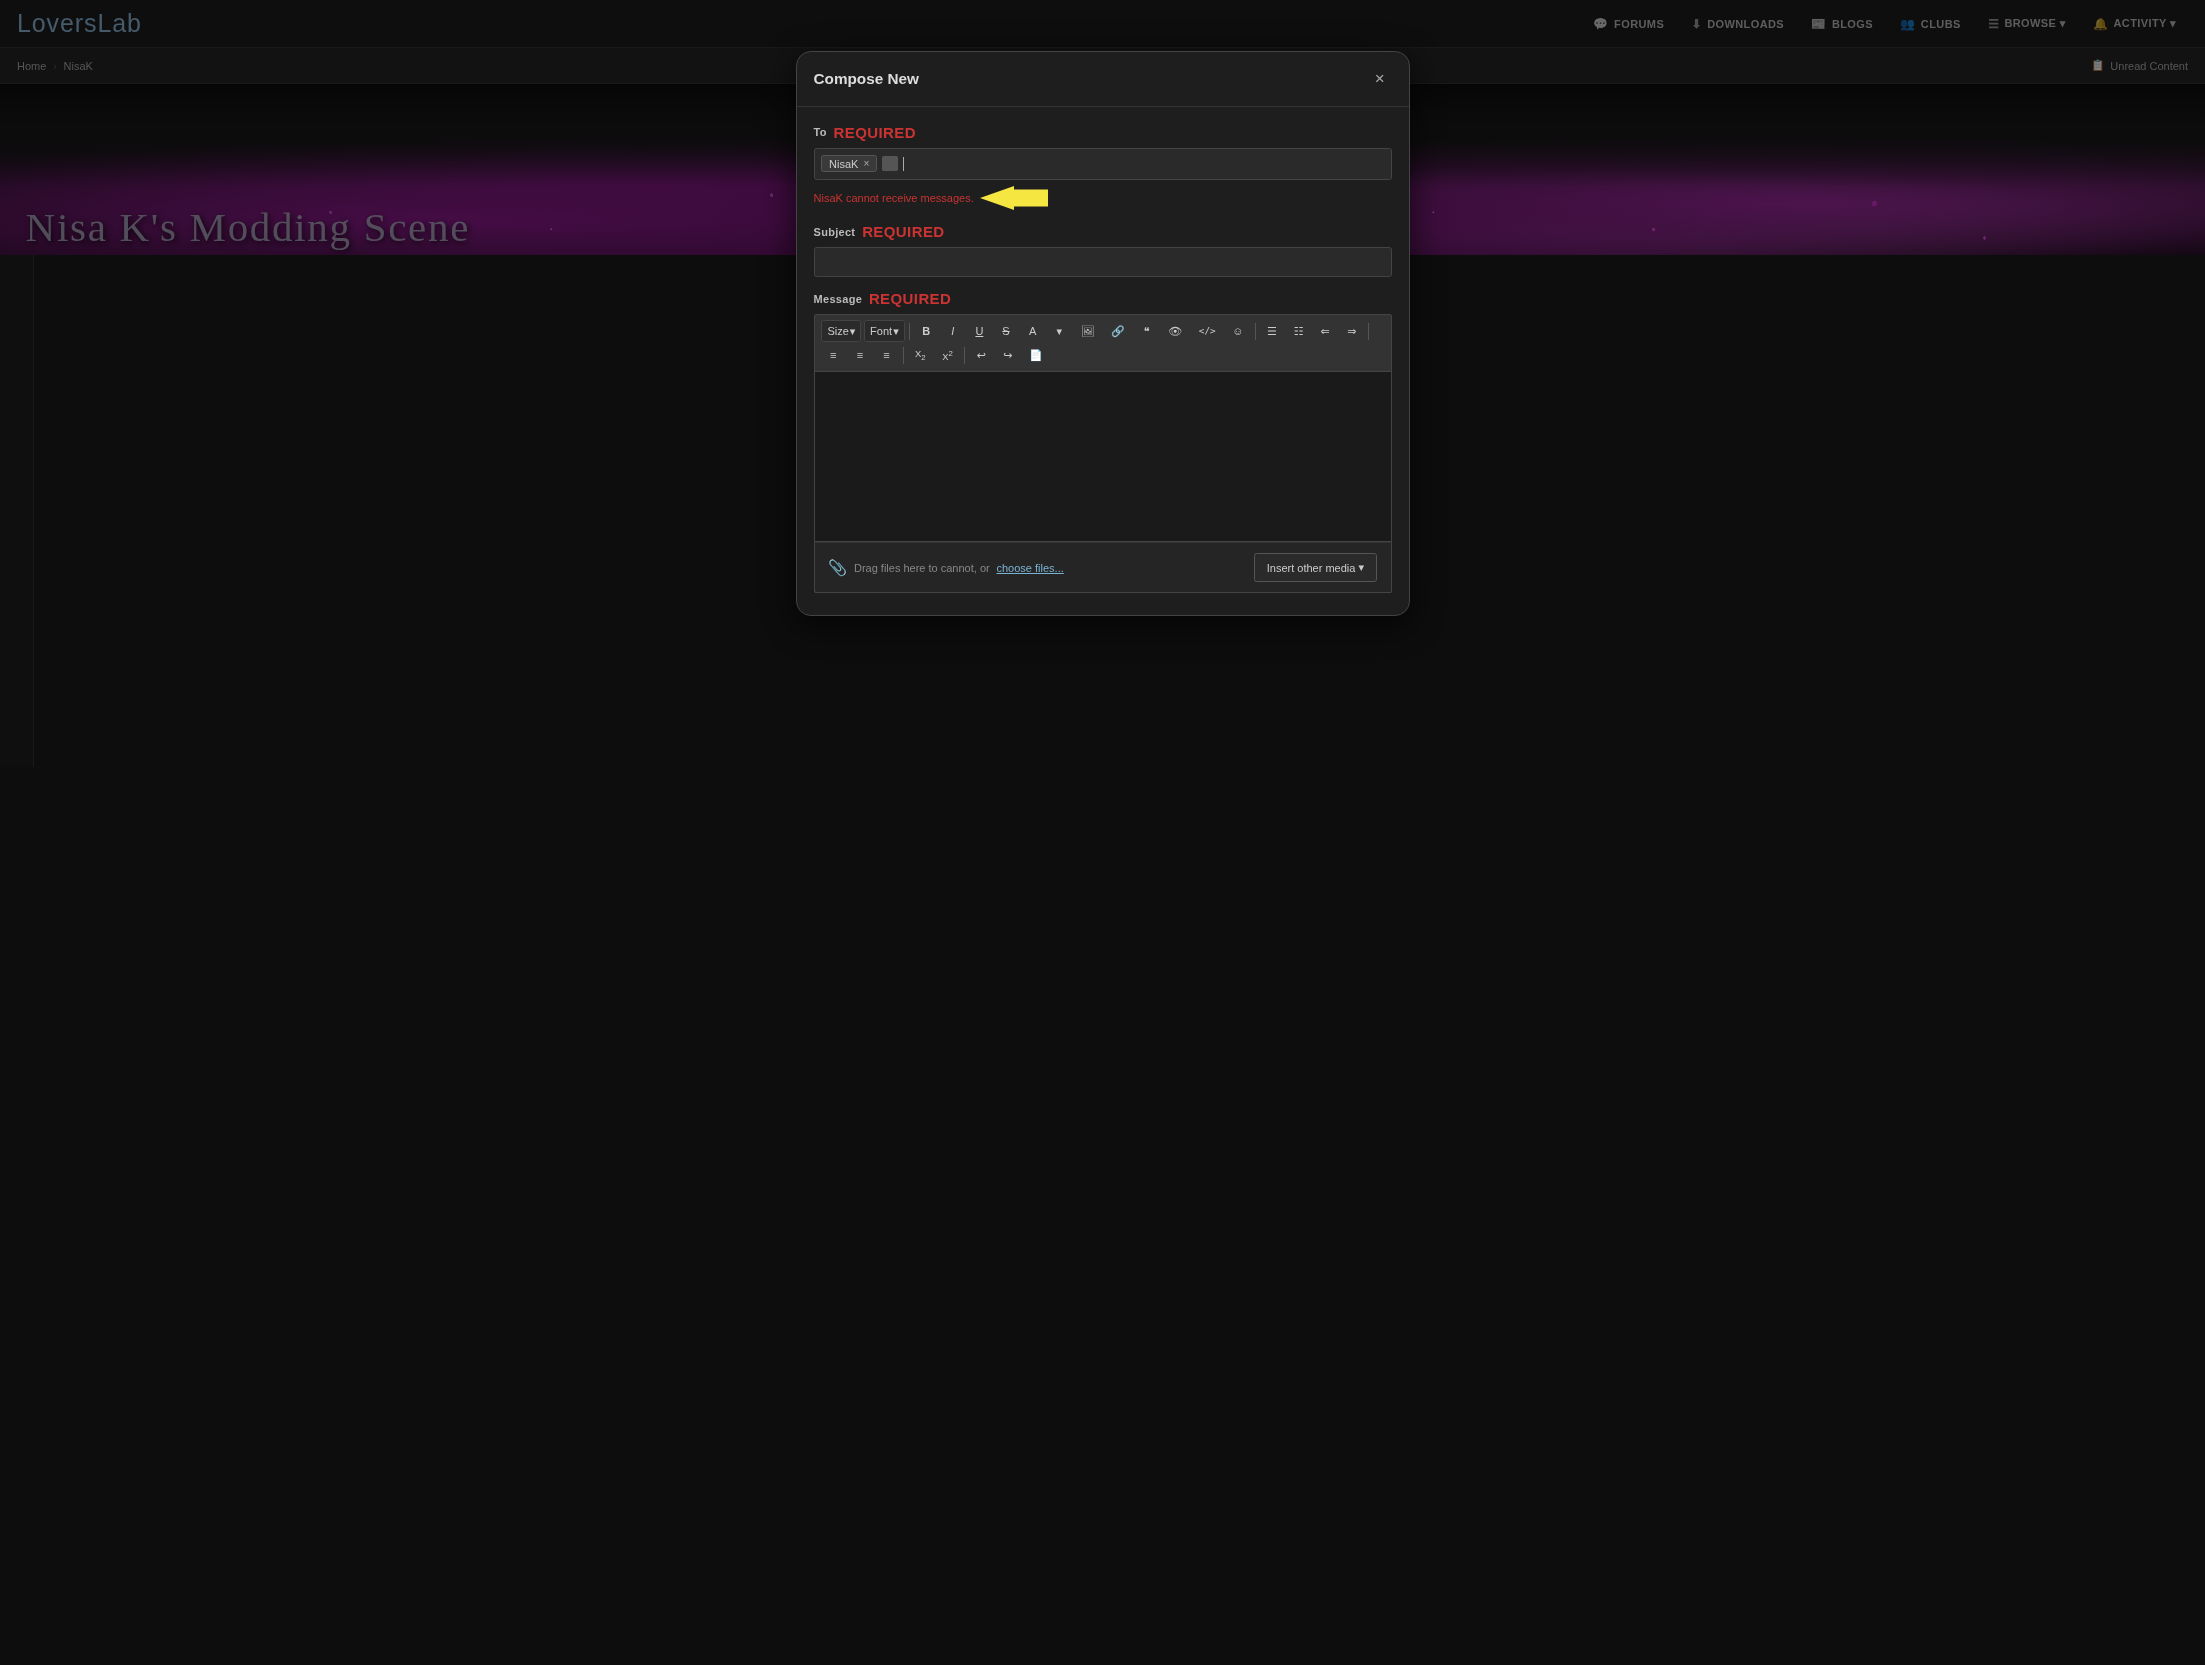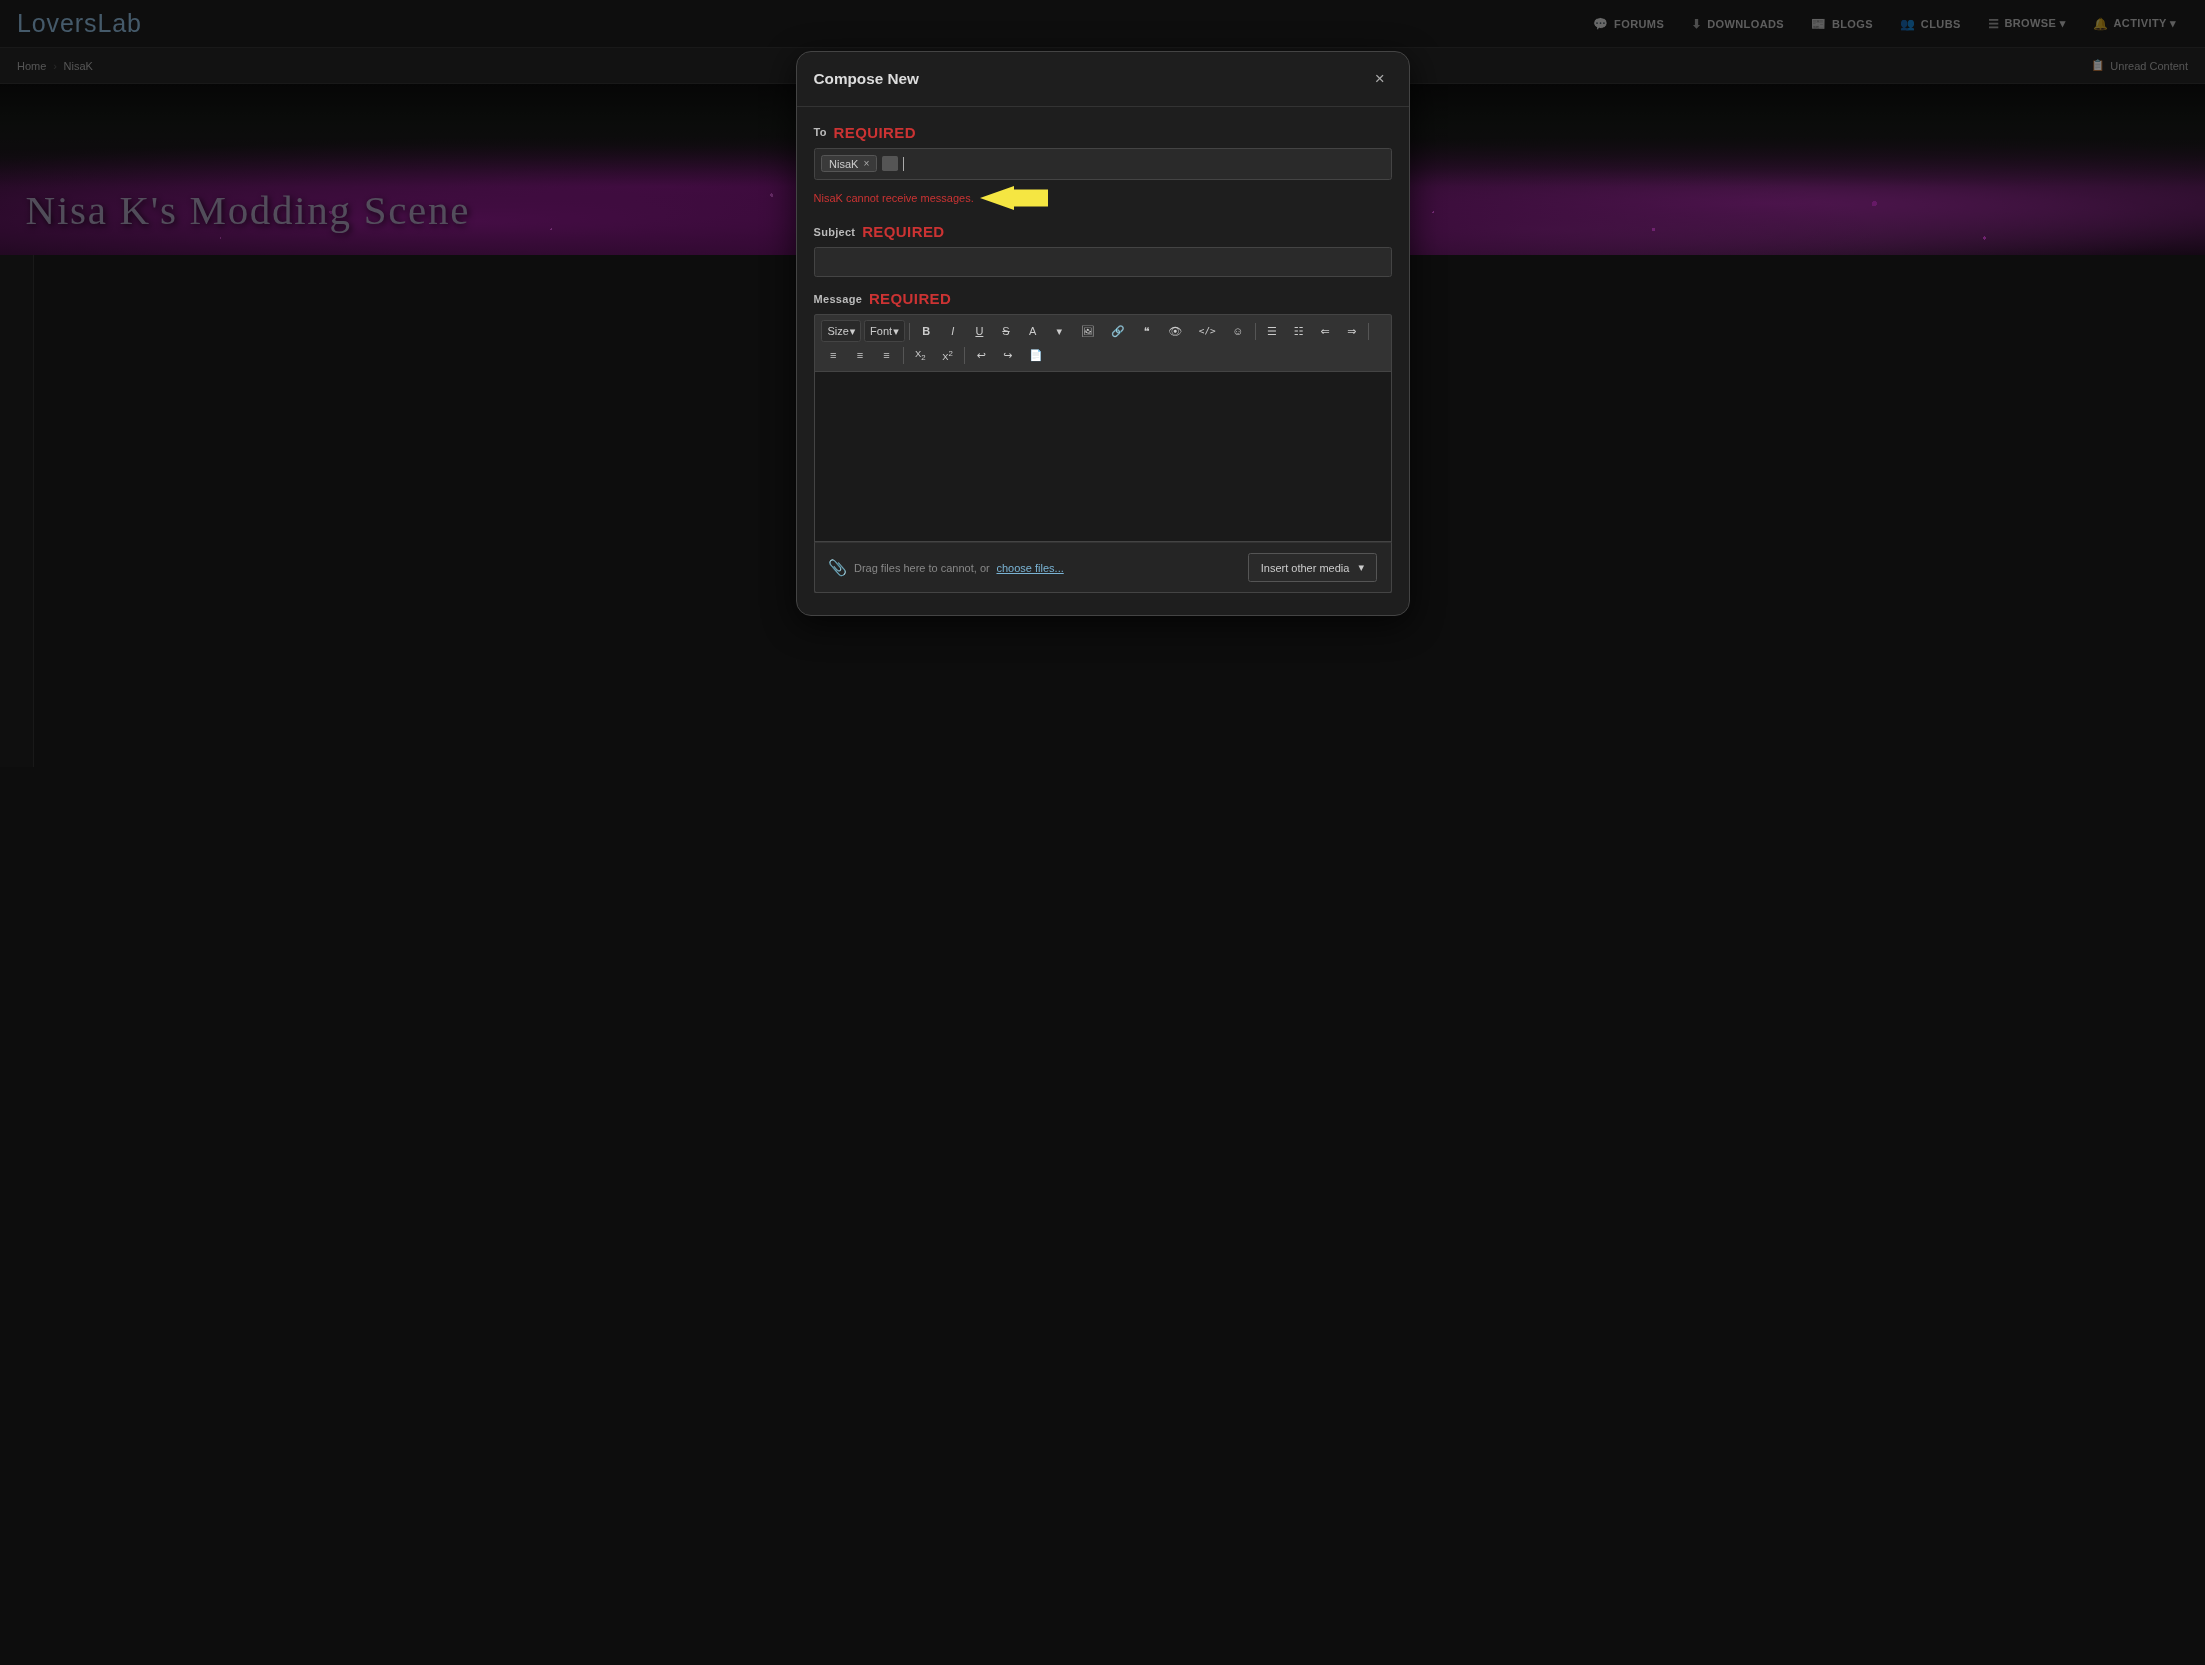--- a/index.html
+++ b/index.html
@@ -128,21 +128,21 @@
       left: 0;
       right: 0;
       height: 60%;
       background: linear-gradient(to bottom, 
         #0d0d0d 0%, 
         rgba(20,25,20,0.9) 40%,
         transparent 100%);
     }
     .banner-title {
       position: absolute;
-      bottom: 21px;
+      bottom: 4px;
       left: 25.6px;
       font-family: 'Brush Script MT', cursive;
       font-size: 41px;
       color: rgba(180, 180, 200, 0.85);
       text-shadow: 1.7px 1.7px 6.8px rgba(0,0,0,0.8);
       letter-spacing: 1.7px;
     }
 
     
     .page-content {
@@ -371,21 +371,21 @@
     .insert-media-btn {
       background: #2a2a2a;
       border: 0.9px solid #555;
       color: #ccc;
       padding: 6.8px 12px;
       border-radius: 2.6px;
       font-size: 11px;
       cursor: pointer;
       display: flex;
       align-items: center;
-      gap: 9px;
+      gap: 3px;
     }
 
     .message-label-row {
       margin-bottom: 5.1px;
     }
   </style>
 </head>
 <body>
 
 <nav class="top-nav">

